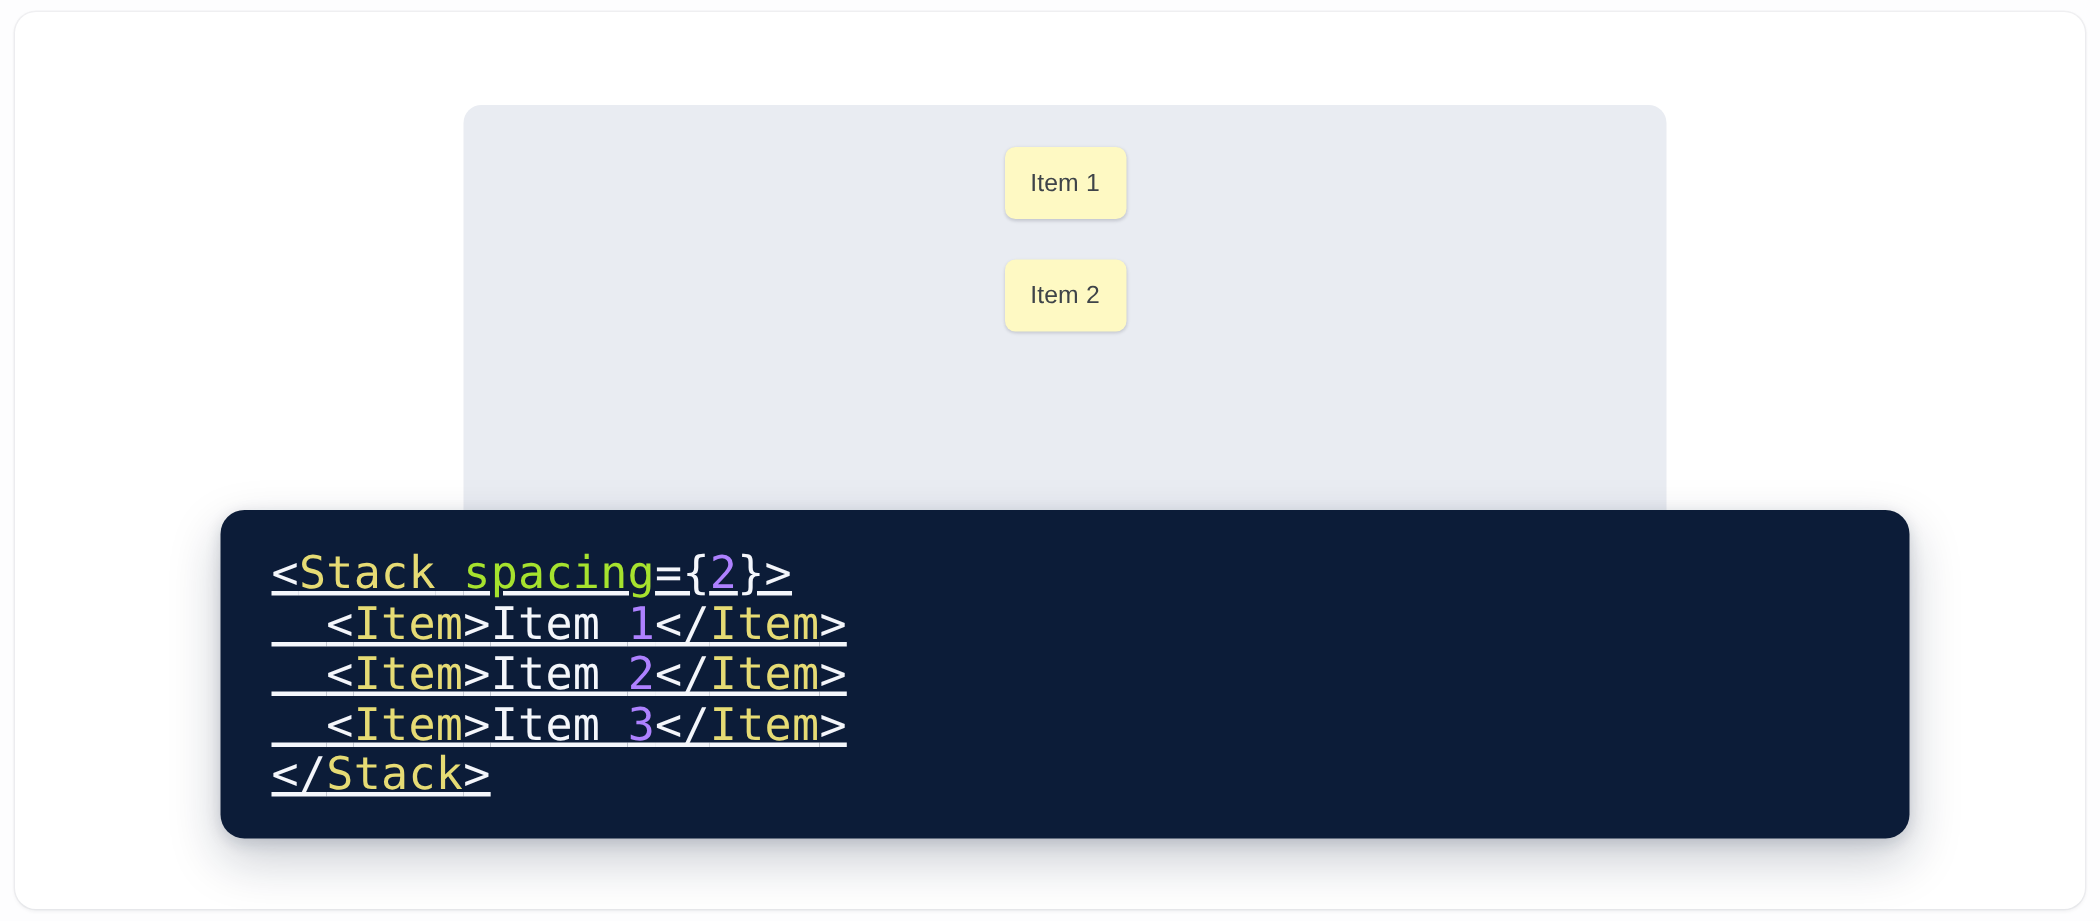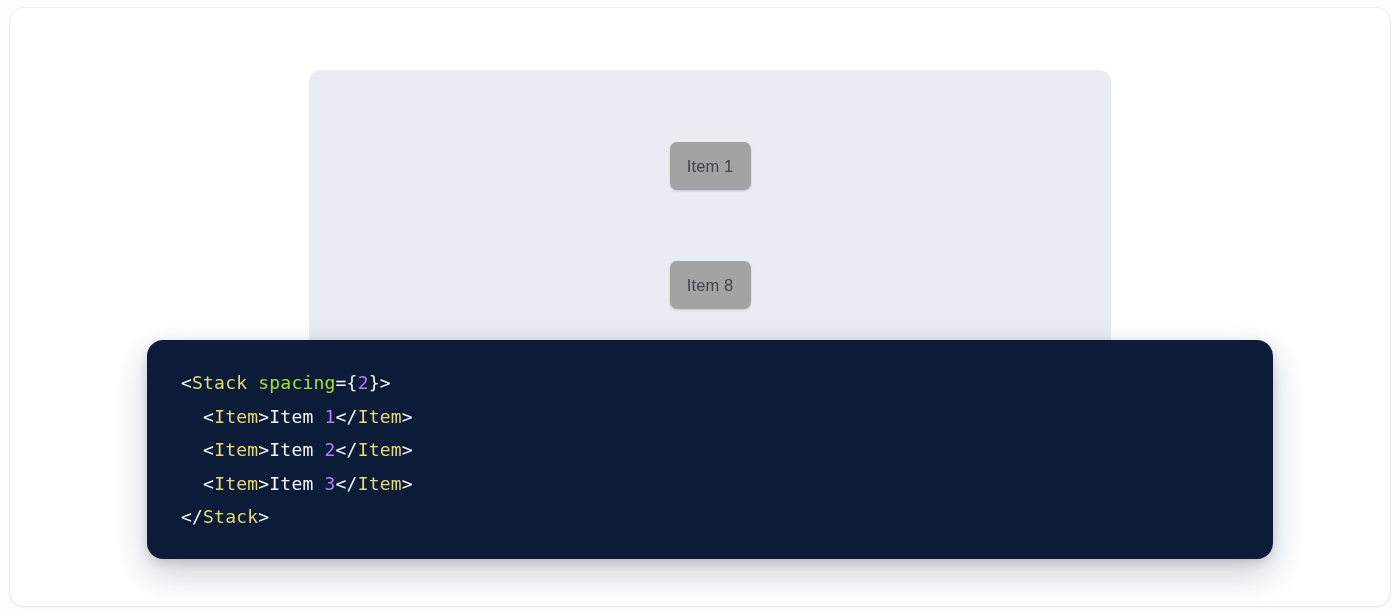--- a/index.html
+++ b/index.html
@@ -49,54 +49,54 @@
     display: flex;
     flex-direction: column;
     align-items: center;
     gap: 27px;
     padding-top: 28px;
   }
 
   .item-box {
     width: 81px;
     height: 48px;
-    background: #a3a3a3;
+    background: #fef9c3;
     border-radius: 7px;
     display: flex;
     align-items: center;
     justify-content: center;
     font-size: 16.5px;
     color: #3f4449;
     box-shadow: 0 1px 2px rgba(16,24,40,0.10), 0 1px 3px rgba(16,24,40,0.08);
     letter-spacing: 0.1px;
-    margin-top: 44px;
   }
 
   
   .code-block {
     position: absolute;
     left: 137px;
     top: 332px;
     width: 1126px;
     height: 219px;
     background: #0c1c38;
     border-radius: 16px;
     box-shadow: 0 14px 34px rgba(12,28,56,0.22), 0 3px 10px rgba(12,28,56,0.14);
     padding: 26px 34px;
     overflow: hidden;
   }
 
   .code-pre {
     margin: 0;
     font-family: "DejaVu Sans Mono", monospace;
-    font-size: 18px;
+    font-size: 30px;
     line-height: 33.6px;
     color: #f4f6fb;
     white-space: pre;
     letter-spacing: 0.2px;
+    text-decoration: underline;
   }
 
   .tok-plain { color: #f4f6fb; }
   .tok-tag   { color: #e6db74; }
   .tok-attr  { color: #a6e22e; }
   .tok-num   { color: #ae81ff; }
   .tok-text  { color: #f4f6fb; }
 </style>
 </head>
 <body>
@@ -104,21 +104,21 @@
 <div id="stage">
 
   <div class="outer-card">
 
     <div class="preview-panel">
       <div class="preview-stack">
           <div class="item-box">
             <span>Item 1</span>
           </div>
           <div class="item-box">
-            <span>Item 8</span>
+            <span>Item 2</span>
           </div>
         </div>
     </div>
 
     <div class="code-block">
       <pre class="code-pre"><span><span class="tok-plain">&lt;</span><span class="tok-tag">Stack</span><span class="tok-plain"> </span><span class="tok-attr">spacing</span><span class="tok-plain">={</span><span class="tok-num">2</span><span class="tok-plain">}&gt;</span></span>
 <span><span class="tok-plain">  </span><span class="tok-plain">&lt;</span><span class="tok-tag">Item</span><span class="tok-plain">&gt;</span><span class="tok-text">Item </span><span class="tok-num">1</span><span class="tok-plain">&lt;/</span><span class="tok-tag">Item</span><span class="tok-plain">&gt;</span></span>
 <span><span class="tok-plain">  </span><span class="tok-plain">&lt;</span><span class="tok-tag">Item</span><span class="tok-plain">&gt;</span><span class="tok-text">Item </span><span class="tok-num">2</span><span class="tok-plain">&lt;/</span><span class="tok-tag">Item</span><span class="tok-plain">&gt;</span></span>
 <span><span class="tok-plain">  </span><span class="tok-plain">&lt;</span><span class="tok-tag">Item</span><span class="tok-plain">&gt;</span><span class="tok-text">Item </span><span class="tok-num">3</span><span class="tok-plain">&lt;/</span><span class="tok-tag">Item</span><span class="tok-plain">&gt;</span></span>
 <span><span class="tok-plain">&lt;/</span><span class="tok-tag">Stack</span><span class="tok-plain">&gt;</span></span></pre>

